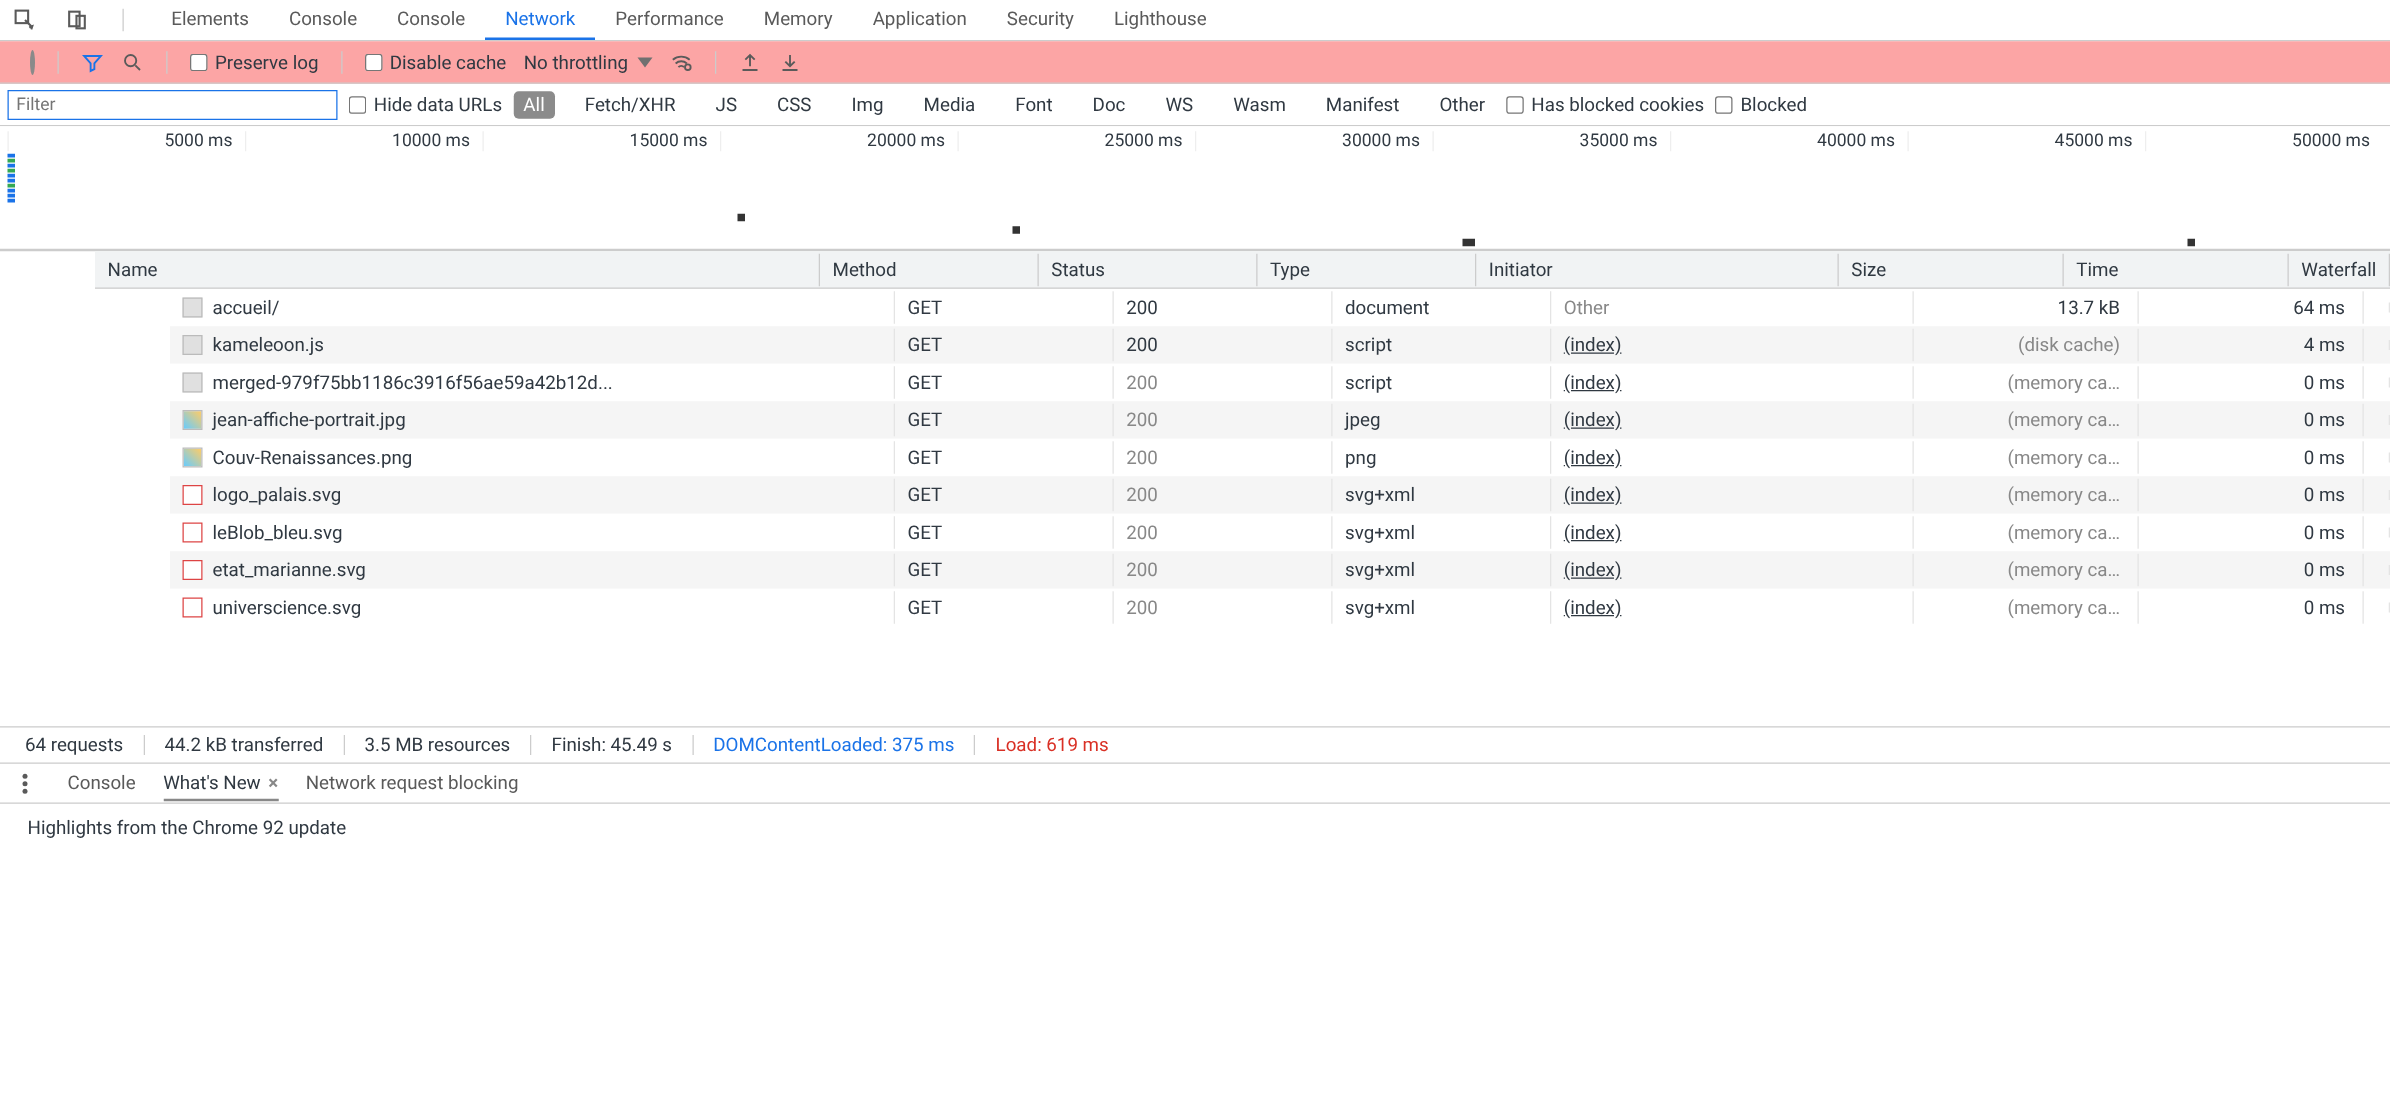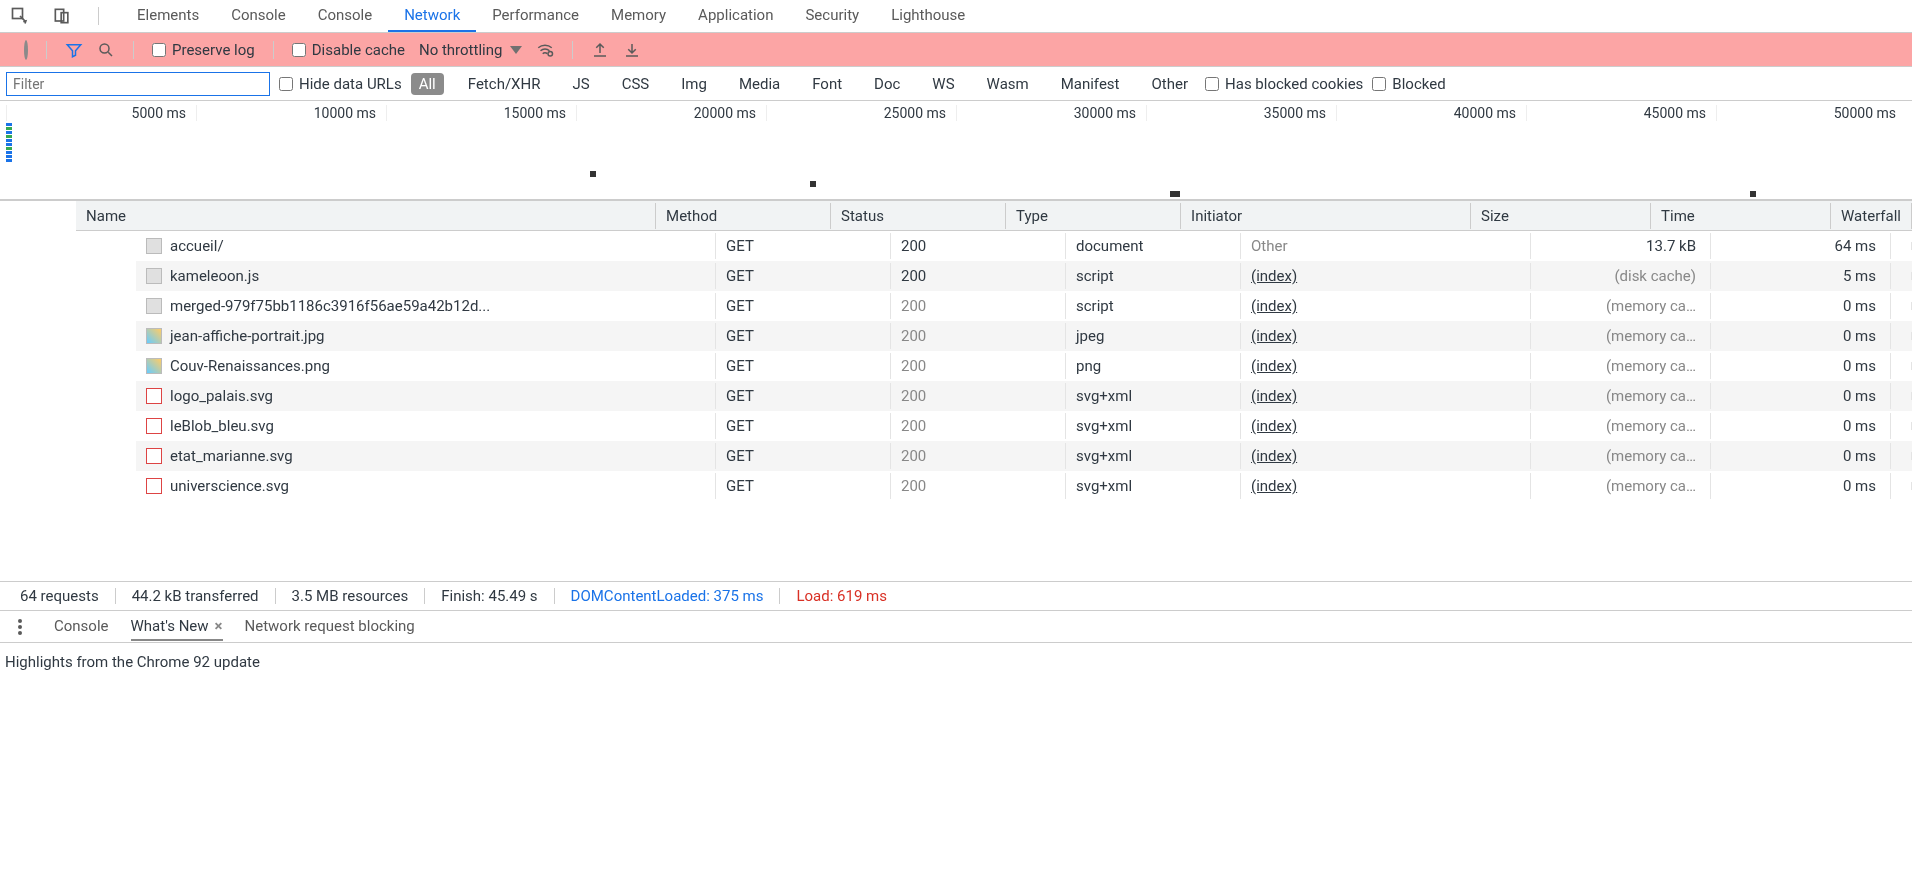--- a/index.html
+++ b/index.html
@@ -63,21 +63,21 @@
 .summary .sep { width: 1px; height: 16px; background: #ccc; margin: 0 -8px; }
 .dcl { color: #1a73e8; }
 .load { color: #d93025; }
 
 
 .bottom-tabs { display: flex; align-items: center; height: 32px; padding: 0 8px; gap: 22px; border-bottom: 1px solid #ccc; }
 .kebab { width: 4px; height: 4px; border-radius: 50%; background: #5a5a5a; box-shadow: 0 6px 0 #5a5a5a, 0 -6px 0 #5a5a5a; margin: 0 10px; }
 .btab { font-size: 15px; color: #5a5a5a; padding: 4px 0; }
 .btab.active { color: #303942; border-bottom: 2px solid #888; }
 .close-x { margin-left: 6px; color: #888; font-weight: bold; }
-.highlight-row { padding: 10px 5px; font-size: 15px; color: #303942; }
+.highlight-row { padding: 10px 22px; font-size: 15px; color: #303942; }
 svg { display: block; }
 </style>
 </head>
 <body>
 
 <div class="top-tabs">
   <span class="icon-btn">
     <svg viewBox="0 0 24 24" width="20" height="20" fill="none" stroke="#5a5a5a" stroke-width="2">
         <rect x="3" y="3" width="12" height="12"></rect>
         <path d="M12 12 l7 7 M16 19 l3-1 -1 3"></path>
@@ -234,21 +234,21 @@
         <div class="right-align">64 ms</div>
         <div class="waterfall-cell"></div>
       </div>
       <div class="grid-row">
         <div><span class="file-icon "></span><span>kameleoon.js</span></div>
         <div>GET</div>
         <div>200</div>
         <div>script</div>
         <div><span class="initiator-link">(index)</span></div>
         <div class="right-align muted">(disk cache)</div>
-        <div class="right-align">5 ms</div>
+        <div class="right-align">4 ms</div>
         <div class="waterfall-cell"></div>
       </div>
       <div class="grid-row">
         <div><span class="file-icon "></span><span>merged-979f75bb1186c3916f56ae59a42b12d...</span></div>
         <div>GET</div>
         <div class="muted">200</div>
         <div>script</div>
         <div><span class="initiator-link">(index)</span></div>
         <div class="right-align muted">(memory ca…</div>
         <div class="right-align">0 ms</div>

